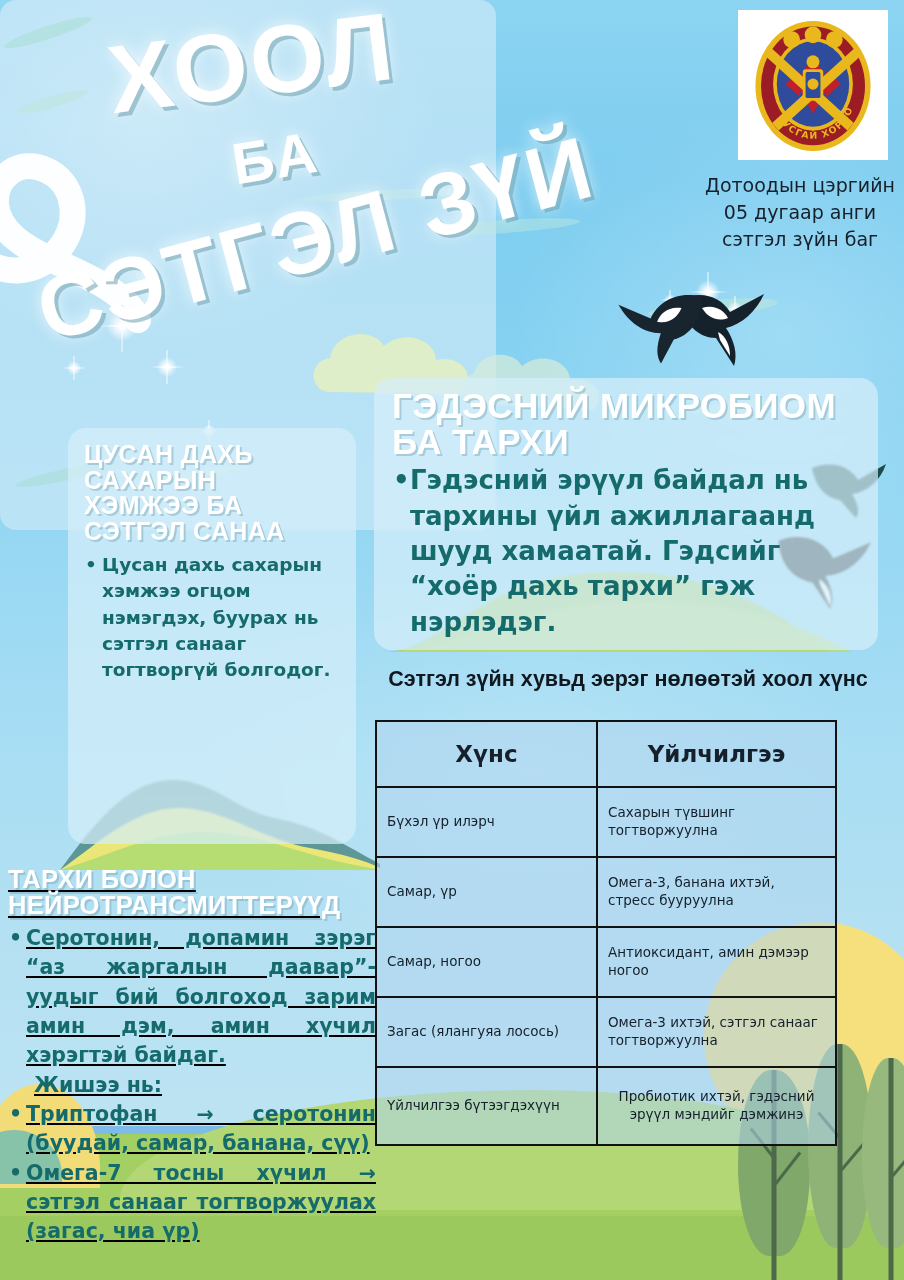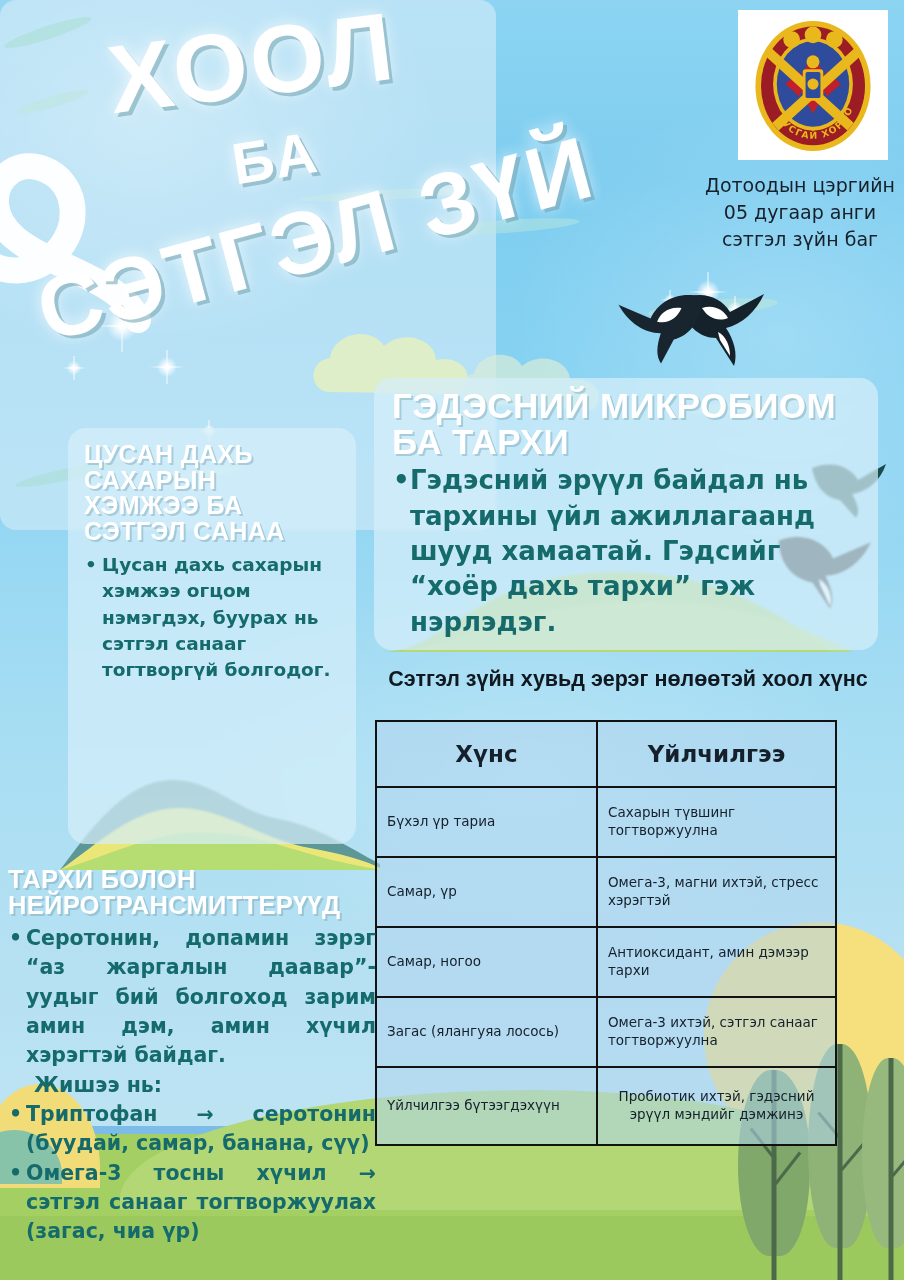--- a/index.html
+++ b/index.html
@@ -233,20 +233,21 @@
     font-size: 26px;
     line-height: 1.36;
   }
   #card-gut ul.bullets li + li { margin-top: 2px; }
 
   
   #block-neuro {
     position: absolute;
     left: 8px; top: 866px;
     width: 368px;
+    text-decoration: underline;
   }
   #block-neuro .card-title {
     font-size: 25.5px;
     letter-spacing: .3px;
   }
   #block-neuro ul.bullets {
     margin: 6px 0 0 18px;
     font-size: 20.5px;
     line-height: 1.43;
     text-align: justify;
@@ -457,45 +458,45 @@
 
   <table id="foods-table">
     <thead>
       <tr>
         <th class="col-food">Хүнс</th>
         <th class="col-effect">Үйлчилгээ</th>
       </tr>
     </thead>
     <tbody>
       <tr>
-        <td class="col-food">Бүхэл үр тариа</td>
+        <td class="col-food">Бүхэл үр илэрч</td>
         <td class="col-effect">Сахарын түвшинг тогтворжуулна</td>
       </tr>
       <tr>
         <td class="col-food">Самар, үр</td>
-        <td class="col-effect">Омега-3, магни ихтэй, стресс хэрэгтэй</td>
+        <td class="col-effect">Омега-3, банана ихтэй, стресс бууруулна</td>
       </tr>
       <tr>
         <td class="col-food">Самар, ногоо</td>
-        <td class="col-effect">Антиоксидант, амин дэмээр тархи</td>
+        <td class="col-effect">Антиоксидант, амин дэмээр ногоо</td>
       </tr>
       <tr>
         <td class="col-food">Загас (ялангуяа лосось)</td>
         <td class="col-effect">Омега-3 ихтэй, сэтгэл санааг тогтворжуулна</td>
       </tr>
       <tr>
         <td class="col-food">Үйлчилгээ бүтээгдэхүүн</td>
         <td class="col-effect">Пробиотик ихтэй, гэдэсний эрүүл мэндийг дэмжинэ</td>
       </tr>
     </tbody>
   </table>
 
   <div id="block-neuro">
     <div class="card-title">ТАРХИ БОЛОН НЕЙРОТРАНСМИТТЕРҮҮД</div>
     <ul class="bullets">
       <li>Серотонин, допамин зэрэг “аз жаргалын даавар”-уудыг бий болгоход зарим амин дэм, амин хүчил хэрэгтэй байдаг.</li>
       <li class="nobullet">Жишээ нь:</li>
       <li>Триптофан → серотонин (буудай, самар, банана, сүү)</li>
-      <li>Омега-3 тосны хүчил → сэтгэл санааг тогтворжуулах (загас, чиа үр)</li>
+      <li>Омега-7 тосны хүчил → сэтгэл санааг тогтворжуулах (загас, чиа үр)</li>
     </ul>
   </div>
 
 </div>
 
 </body></html>

